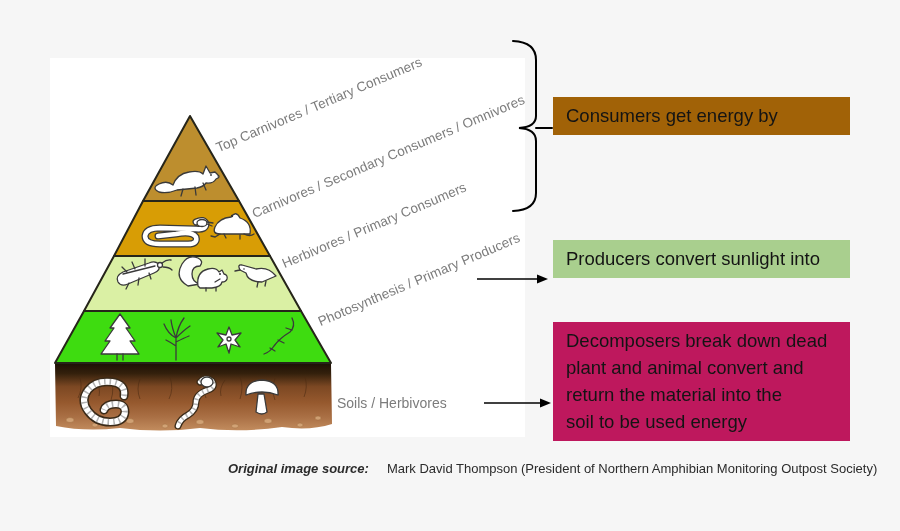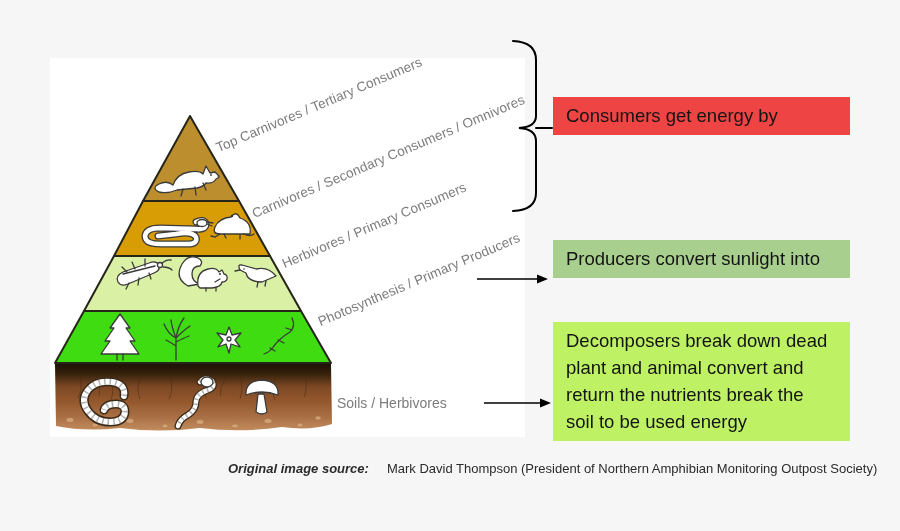--- a/index.html
+++ b/index.html
@@ -158,30 +158,30 @@
       <polygon points="551,403 540,398.5 540,407.5" fill="#000"></polygon>
     </g>
   </svg>
 
   <div class="pyr-label" style="left: 220px; top: 139px; color: rgb(124, 124, 124);">Top Carnivores / Tertiary Consumers</div>
   <div class="pyr-label" style="left: 256px; top: 205px; color: rgb(124, 124, 124);">Carnivores / Secondary Consumers / Omnivores</div>
   <div class="pyr-label" style="left: 286px; top: 255px; color: rgb(124, 124, 124);">Herbivores / Primary Consumers</div>
   <div class="pyr-label" style="left: 322px; top: 313px; color: rgb(124, 124, 124);">Photosynthesis / Primary Producers</div>
   <div class="soil-lab" style="left: 337px; top: 395px; color: rgb(124, 124, 124);">Soils / Herbivores</div>
 
-  <div class="callout" style="top: 97px; background-color: #ef4444;">
+  <div class="callout" style="top: 97px; background-color: #a16207;">
     <div>Consumers get energy by</div>
   </div>
   <div class="callout" style="top: 240px; background-color: rgb(169, 207, 142);">
     <div>Producers convert sunlight into</div>
   </div>
-  <div class="callout" style="top: 322px; background-color: #bef264;">
+  <div class="callout" style="top: 322px; background-color: #be185d;">
     <div>Decomposers break down dead</div>
     <div>plant and animal convert and</div>
-    <div>return the nutrients break the</div>
+    <div>return the material into the</div>
     <div>soil to be used energy</div>
   </div>
 
   <div class="caption">
     <span class="pref">Original image source:</span><span>Mark David Thompson (President of Northern Amphibian Monitoring Outpost Society)</span>
   </div>
 
 </div>
 
 </body></html>

